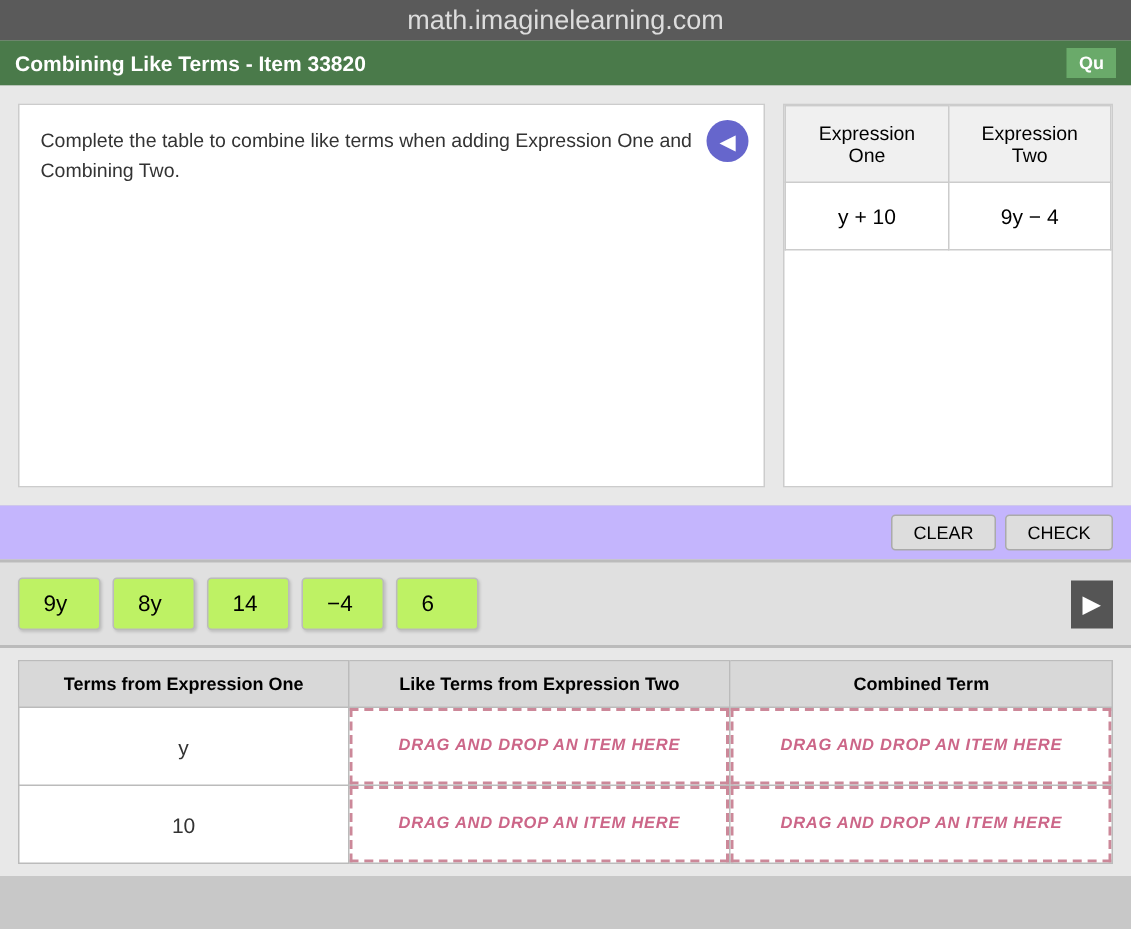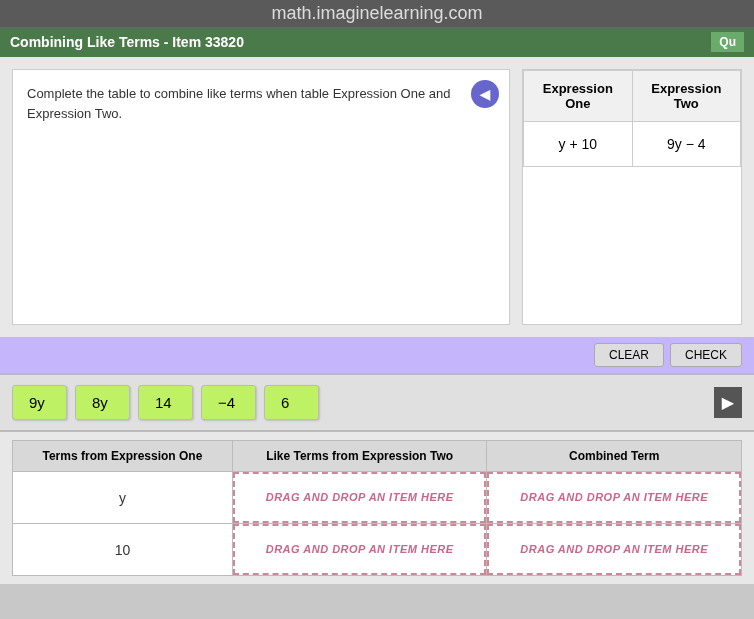--- a/index.html
+++ b/index.html
@@ -76,21 +76,21 @@
     .expression-table {
       width: 100%;
       border-collapse: collapse;
     }
     .expression-table th {
       background: #f0f0f0;
       border: 1px solid #ccc;
       padding: 10px 8px;
       text-align: center;
       font-size: 13px;
-      font-weight: bold;
+      font-weight: normal;
     }
     .expression-table td {
       border: 1px solid #ccc;
       padding: 14px 8px;
       text-align: center;
       font-size: 14px;
     }
     .controls-bar {
       background: #c4b5fd;
       padding: 6px 12px;
@@ -198,21 +198,21 @@
 <div class="title-bar">
   <span>Combining Like Terms - Item 33820</span>
   <span class="qu-badge">Qu</span>
 </div>
 
 <div class="main-content">
   <div class="left-panel">
     <div class="audio-btn">
       <span>◀</span>
     </div>
-    <p class="instructions">Complete the table to combine like terms when table Expression One and Expression Two.</p>
+    <p class="instructions">Complete the table to combine like terms when adding Expression One and Combining Two.</p>
   </div>
   <div class="right-panel">
     <table class="expression-table">
       <thead>
         <tr>
           <th>Expression One</th>
           <th>Expression Two</th>
         </tr>
       </thead>
       <tbody>

